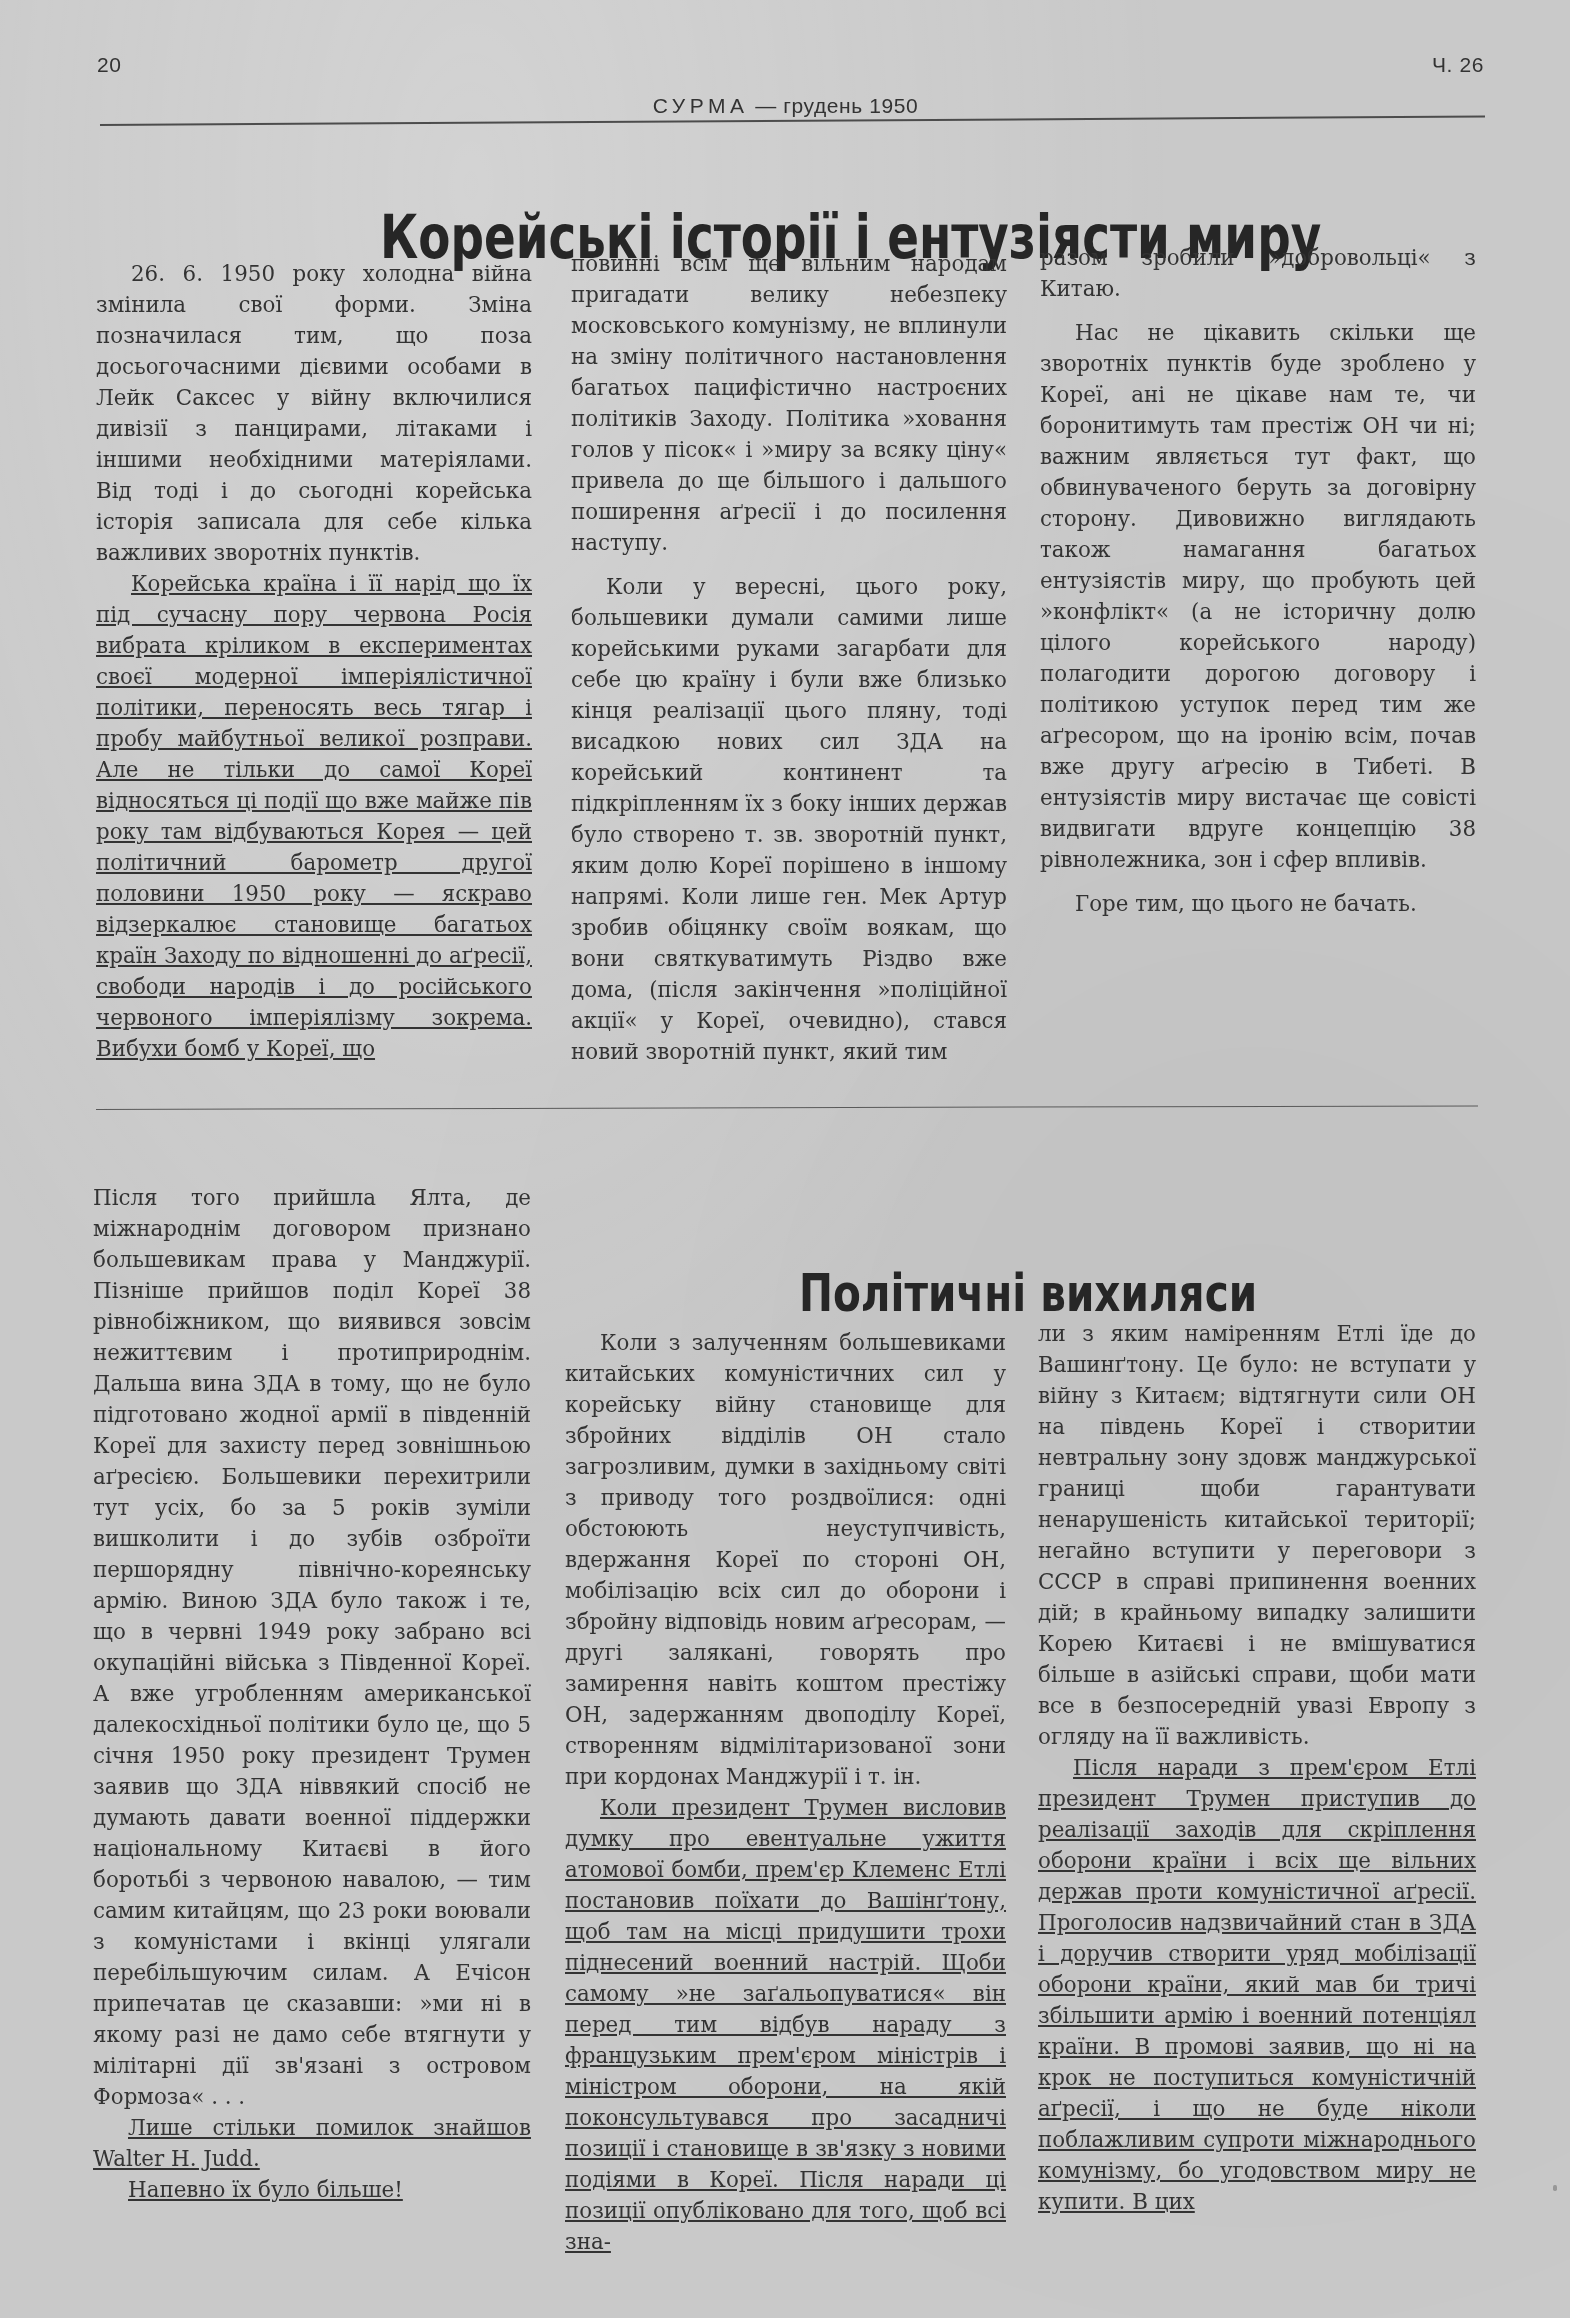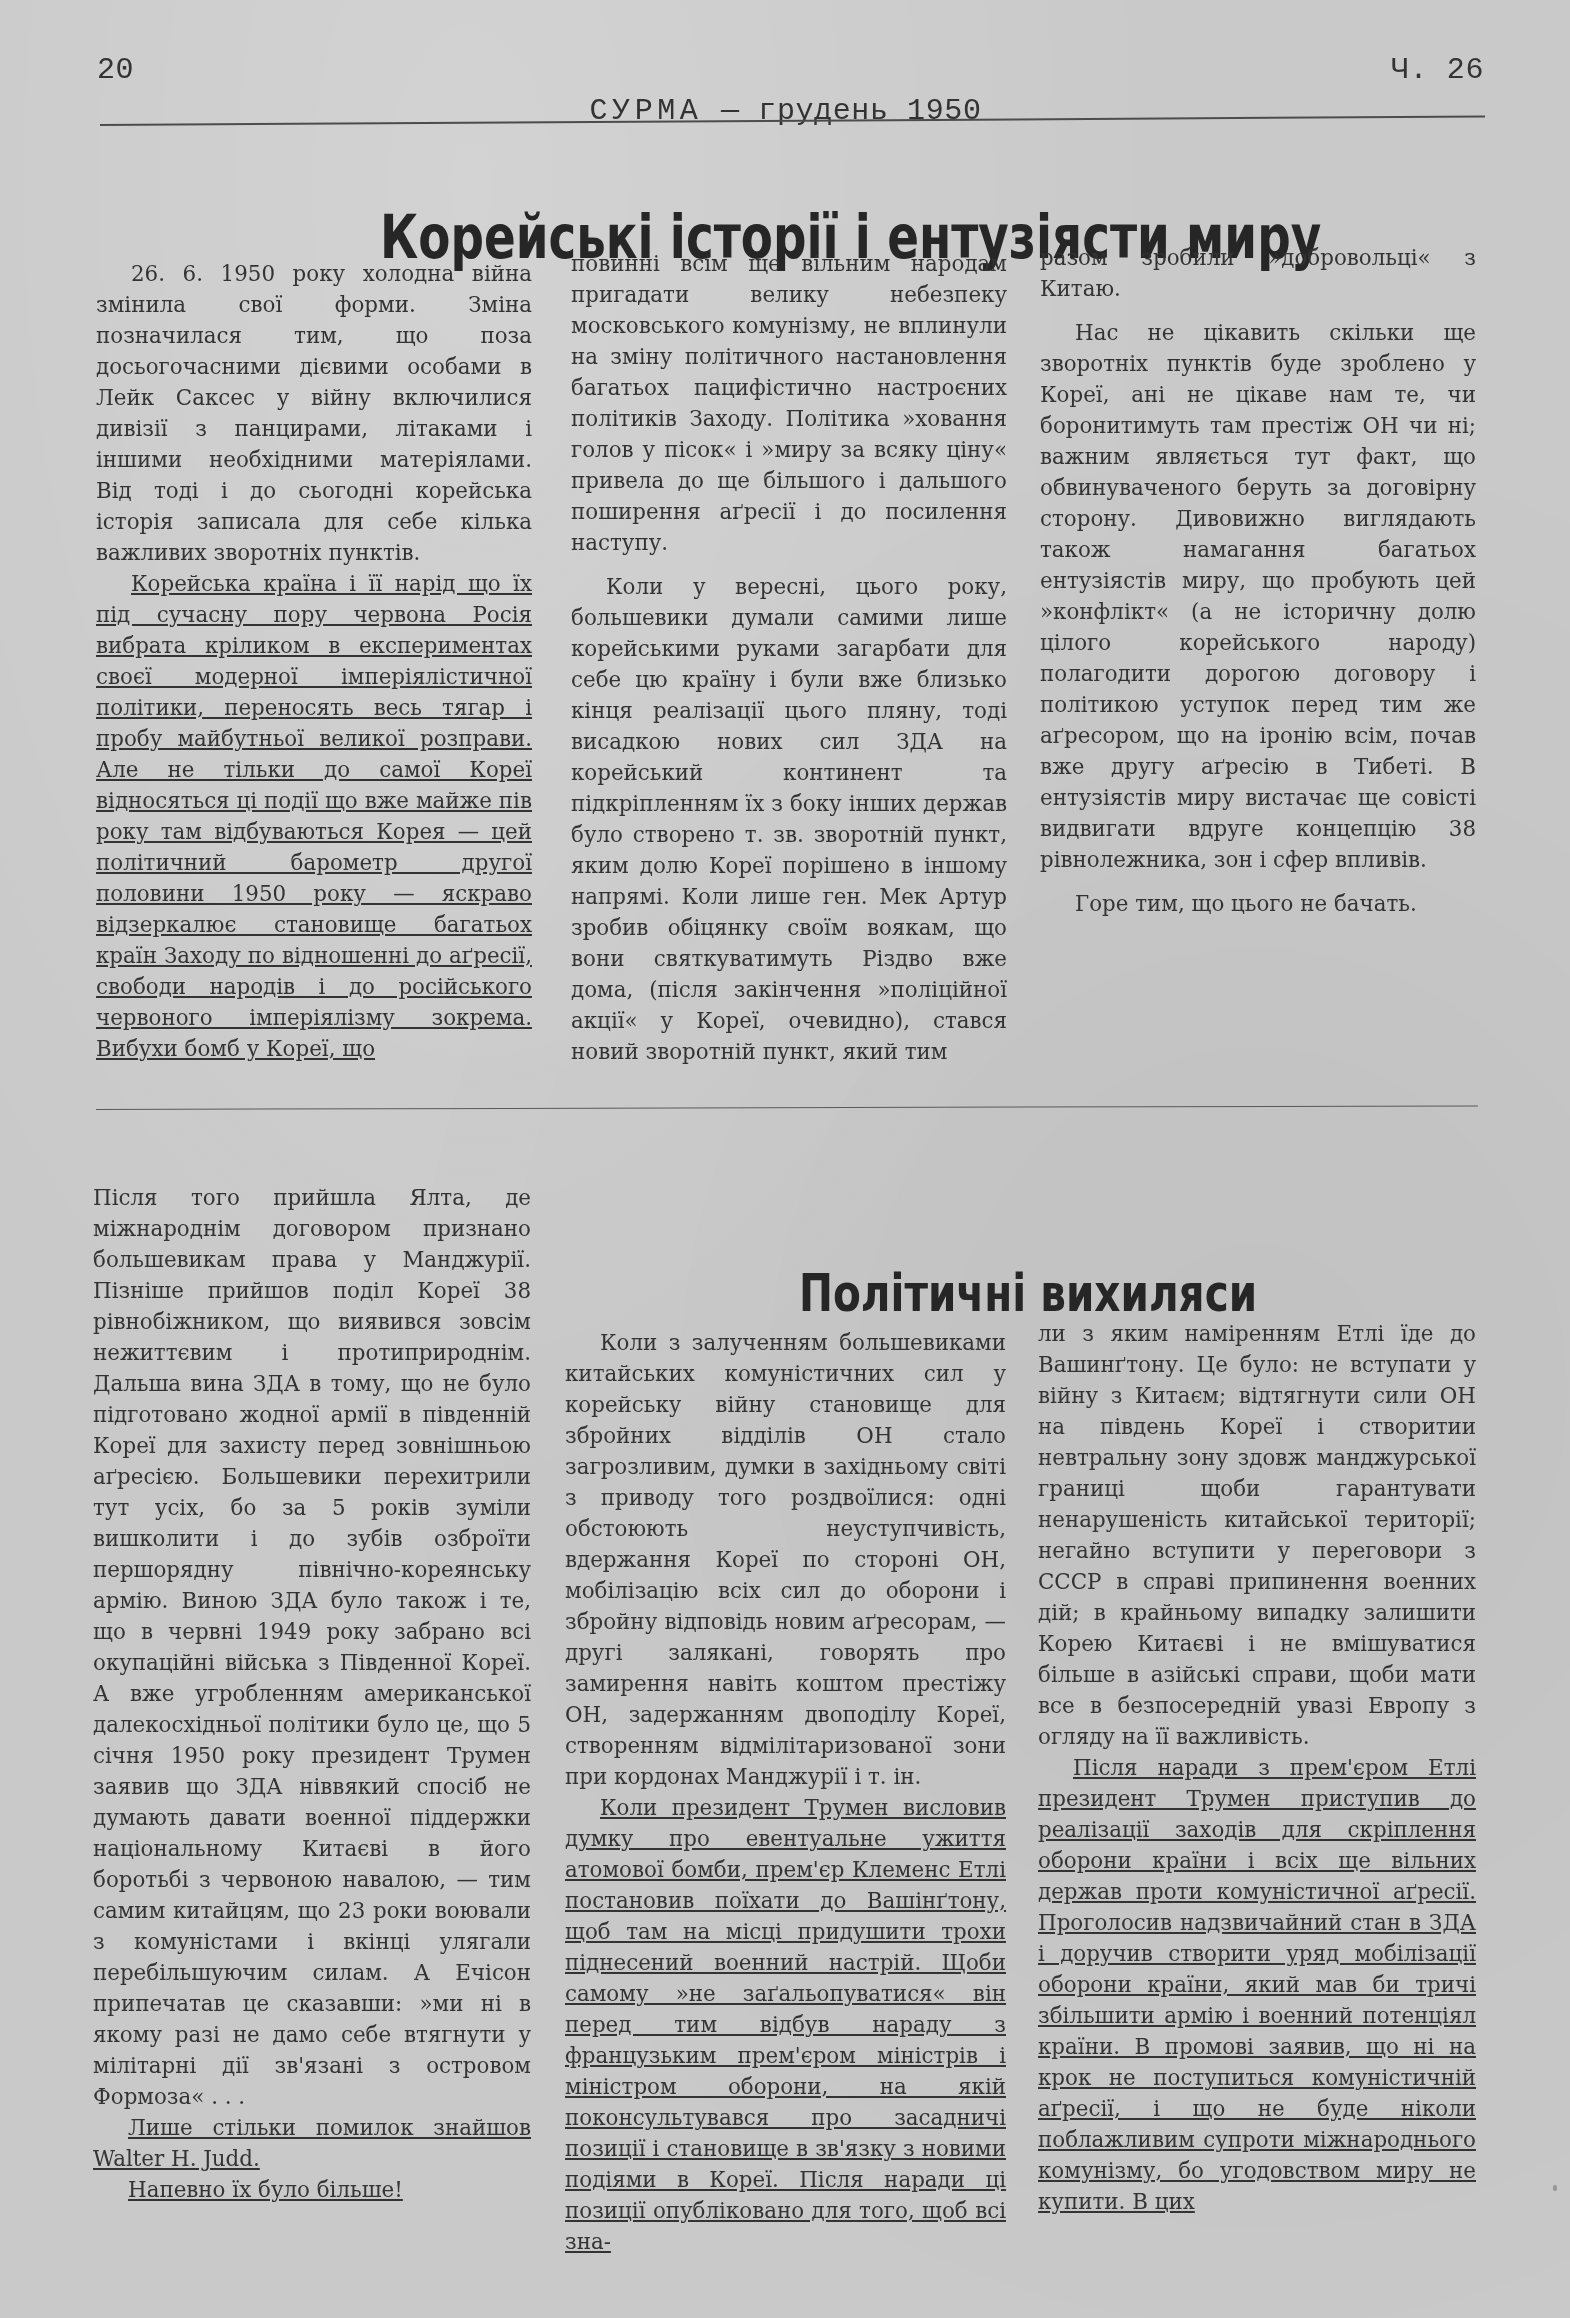--- a/index.html
+++ b/index.html
@@ -8,21 +8,21 @@
     background: #c9c9c9;
     background-image:
       radial-gradient(ellipse at 30% 8%, rgba(255,255,255,0.18), rgba(255,255,255,0) 45%),
       radial-gradient(ellipse at 80% 60%, rgba(0,0,0,0.04), rgba(0,0,0,0) 50%);
     position: relative;
     font-family: "DejaVu Serif", "Liberation Serif", serif;
     color: #2e2e2e;
   }
   .page { position: absolute; inset: 0; }
 
-  .running-head { position: absolute; top: 53px; font-family: Liberation Mono, monospace; font-size: 30px; color: #333; letter-spacing: 0.6px; }
+  .running-head { position: absolute; top: 53px; font-family: Liberation Sans, sans-serif; font-size: 21px; color: #333; letter-spacing: 0.6px; }
   .rh-page { left: 97px; }
   .rh-title { left: 0; width: 1571px; text-align: center; margin-top: 41px; }
   .rh-title .masthead { letter-spacing: 4.6px; }
   .rh-issue { right: 87px; text-align: right; }
   .rule { position: absolute; height: 1.7px; background: #4c4c4c; }
   .rule-top { left: 100px; width: 1385px; top: 124px; transform: rotate(-0.35deg); transform-origin: left center; }
   .rule-mid { left: 96px; width: 1382px; top: 1109px; height: 1.2px; background: #5a5a5a; transform: rotate(-0.15deg); transform-origin: left center; }
 
   .headline {
     position: absolute; font-family: "DejaVu Sans", "Liberation Sans", sans-serif; font-weight: bold;

